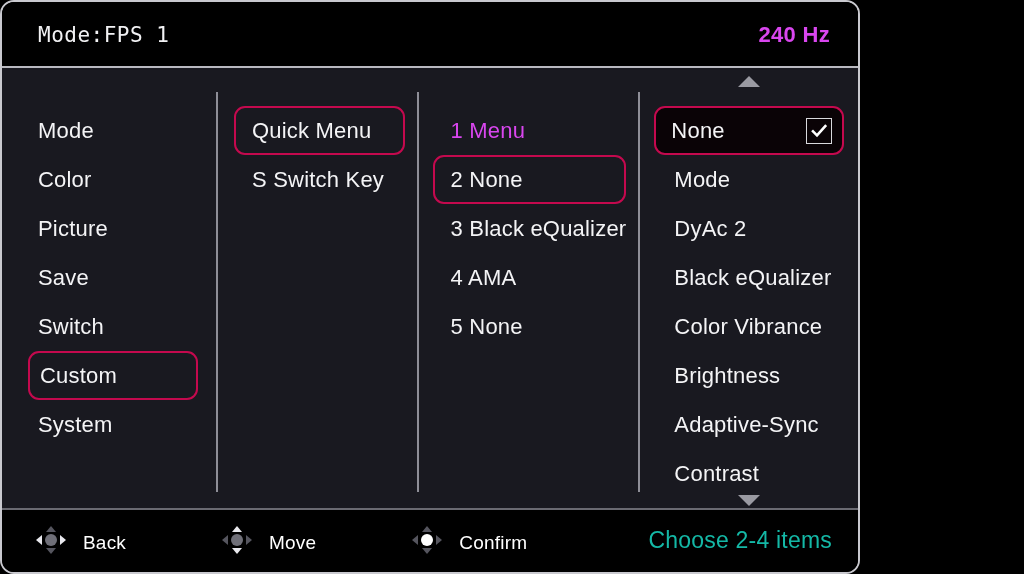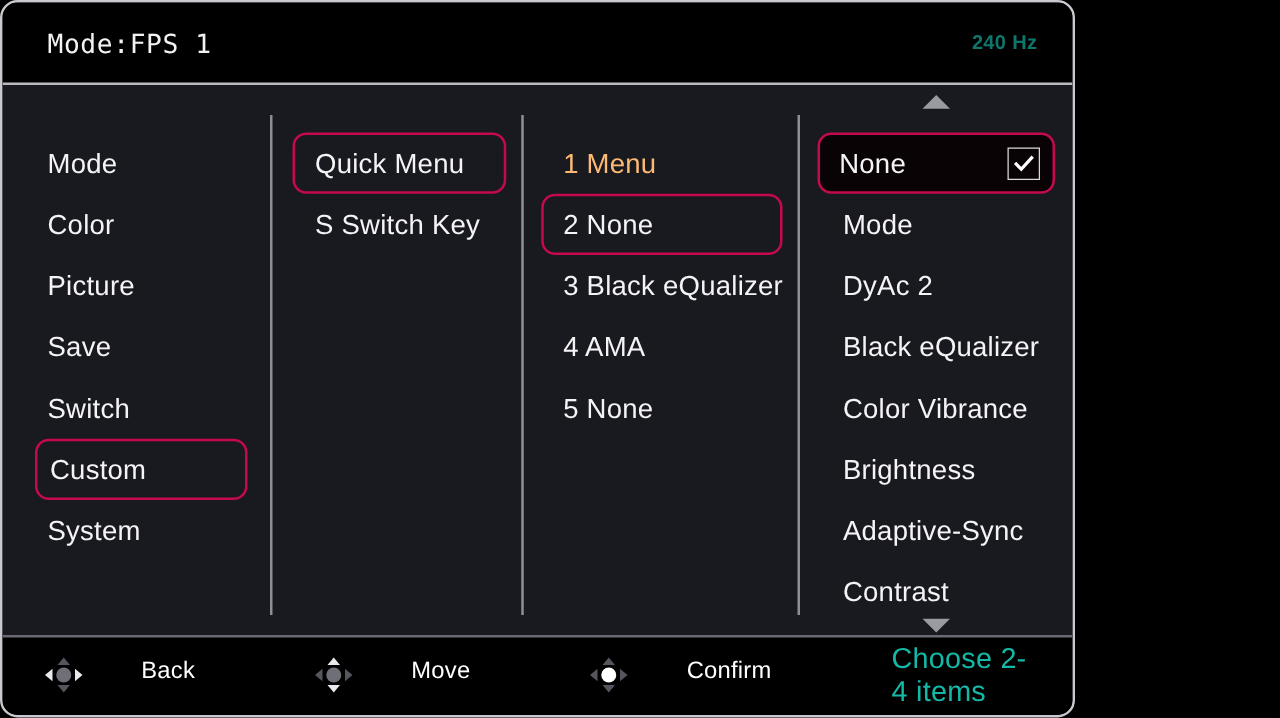--- a/index.html
+++ b/index.html
@@ -9,38 +9,38 @@
   .osd{position:absolute;left:0;top:0;width:860px;height:574px;
        box-sizing:border-box;background:#000;border-radius:14px;
        border:2px solid #c9c9cf;overflow:hidden;display:flex;flex-direction:column;}
 
   
   .header{height:66px;flex:0 0 66px;background:#000;position:relative;
           display:flex;align-items:center;justify-content:space-between;
           padding:0 28px 0 36px;box-sizing:border-box;}
   .hdr-mode{color:#f2f2f4;font-size:21px;letter-spacing:.5px;
             font-family:"DejaVu Sans Mono","Liberation Mono",monospace;white-space:pre;}
-  .hdr-rate{color:#0f766e;font-size:16px;font-weight:bold;letter-spacing:.3px;}
+  .hdr-rate{color:#d946ef;font-size:22px;font-weight:bold;letter-spacing:.3px;}
   .hdr-rule{position:absolute;left:0;right:0;bottom:0;height:2px;background:#b9b9c0;}
 
   
   .body{flex:1 1 auto;background:#191920;position:relative;display:flex;
         box-sizing:border-box;padding-top:22px;}
   .col{position:relative;box-sizing:border-box;}
   .col-1{width:265px;}
   .col-2{width:246px;}
   .col-3{width:246px;}
   .col-4{width:267px;}
   .vline{position:absolute;top:2px;bottom:16px;right:0;width:2px;background:#8e8e97;}
 
   .items{padding-top:16px;}
   .item{height:49px;display:flex;align-items:center;position:relative;
         box-sizing:border-box;}
   .item .txt{color:#f4f4f6;font-size:22px;letter-spacing:.2px;white-space:nowrap;}
-  .item.dim .txt{color:#fdba74;}
+  .item.dim .txt{color:#d946ef;}
 
   
   .item.hl{border:2px solid #c4094e;border-radius:11px;background:transparent;}
   .item.hl.filled{background:#0a0306;}
 
   
   .col-1 .items{padding-left:10px;}
   .col-1 .item{padding-left:26px;margin-right:10px;}
   .col-1 .item.hl{margin-left:16px;padding-left:10px;margin-right:20px;}
 
@@ -67,21 +67,21 @@
                 width:0;height:0;}
   .scroll-up{top:-14px;border-left:11px solid transparent;
              border-right:11px solid transparent;border-bottom:11px solid #9a9aa2;}
   .scroll-down{bottom:2px;border-left:11px solid transparent;
                border-right:11px solid transparent;border-top:11px solid #9a9aa2;}
 
   
   .footer{height:64px;flex:0 0 64px;background:#000;position:relative;
           display:flex;align-items:center;box-sizing:border-box;padding:0 26px 0 34px;}
   .foot-rule{position:absolute;left:0;right:0;top:0;height:2px;background:#6a6a72;}
-  .hint{display:flex;align-items:flex-start;margin-right:96px;gap:30px;}
+  .hint{display:flex;align-items:flex-end;margin-right:96px;}
   .hint .lbl{color:#ffffff;font-size:19px;margin-left:17px;letter-spacing:.2px;}
   .spacer{flex:1 1 auto;}
   .foot-right{color:#14b8a6;font-size:23px;letter-spacing:.2px;}
 
   
   .dpad{position:relative;width:30px;height:28px;flex:0 0 auto;}
   .dpad .ctr{position:absolute;left:9px;top:8px;width:12px;height:12px;
              border-radius:50%;background:#6f6f78;}
   .dpad.on-center .ctr{background:#ffffff;}
   .dpad i{position:absolute;width:0;height:0;}

